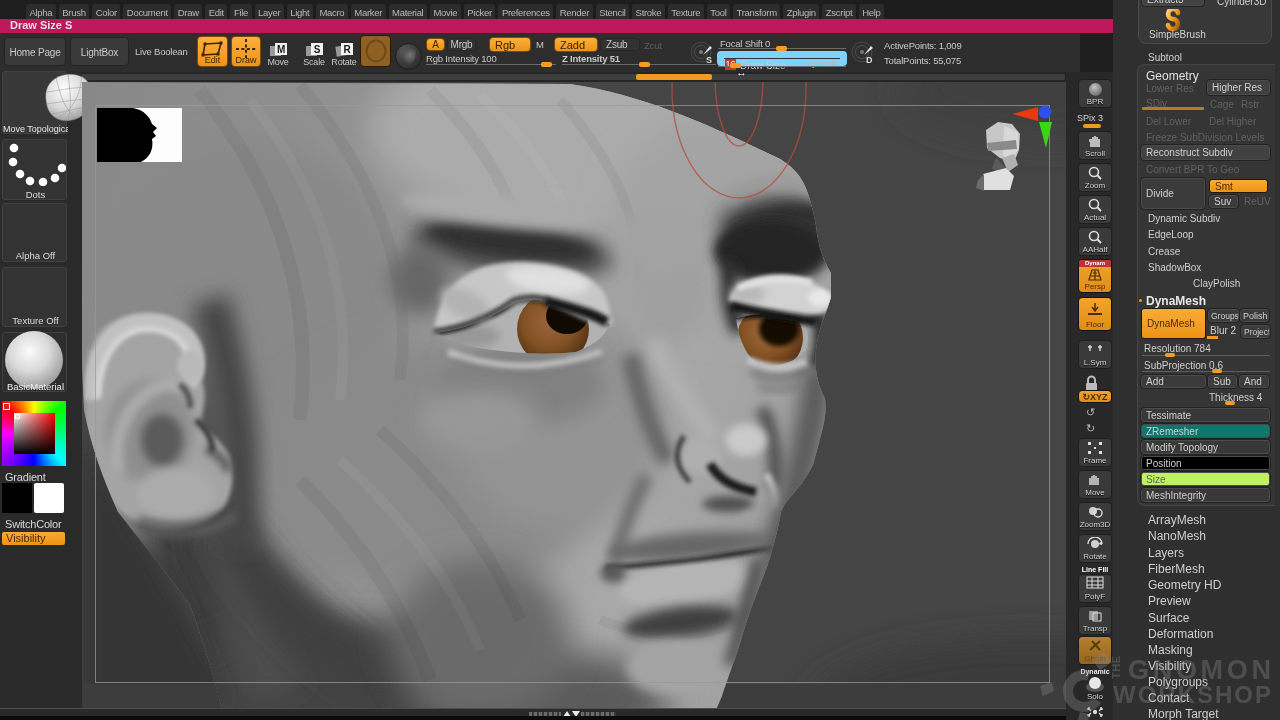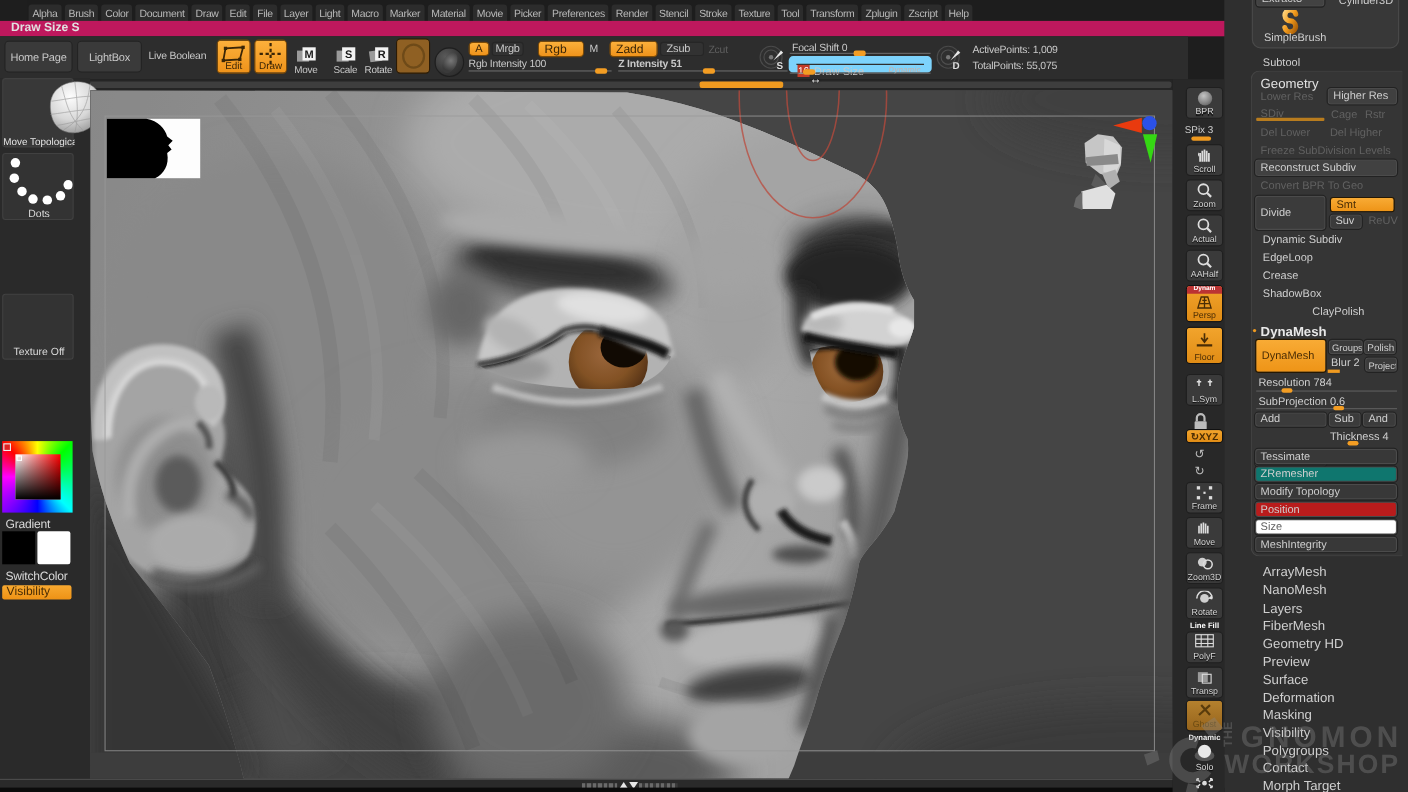--- a/index.html
+++ b/index.html
@@ -211,25 +211,32 @@
             <circle cx="17" cy="34" r="4.3"></circle>
           <circle cx="27" cy="41" r="4.3"></circle>
             <circle cx="40" cy="42" r="4.3"></circle>
             <circle cx="52" cy="38" r="4.3"></circle>
             <circle cx="59" cy="28" r="4.3"></circle>
         </g>
       </svg>
       <div class="slab" style="top:49px;left:0;">Dots</div>
     </div>
 
+    <div class="sbox" style="top:132px;height:59px;background:#333;">
+      <div class="slab" style="top:46px;left:0;">Alpha Off</div>
+    </div>
 
     <div class="sbox" style="top:196px;height:60px;background:#333;">
       <div class="slab" style="top:47px;left:0;">Texture Off</div>
     </div>
 
+    <div class="sbox" style="top:261px;height:60px;background:#2e2e2e;">
+      <div style="position:absolute;left:2px;top:-2px;width:58px;height:58px;border-radius:50%;background:radial-gradient(circle at 42% 35%, #fbfbfb, #d9d9d9 40%, #9e9e9e 75%, #6f6f6f);"></div>
+      <div class="slab" style="top:48px;left:0;color:#f0f0f0;">BasicMaterial</div>
+    </div>
 
     <div style="position:absolute;left:2px;top:330px;width:64px;height:65px;background:conic-gradient(from 315deg, #f00, #ff0 12.5%, #0f0 25%, #0ff 50%, #00f 62.5%, #80f 75%, #f0f 87.5%, #f00 100%);">
       <div style="position:absolute;left:12px;top:12px;width:41px;height:41px;background:linear-gradient(to bottom, rgba(0,0,0,0), #000 100%), linear-gradient(to right, #fff, #f00);"></div>
       <div style="position:absolute;left:13px;top:13px;width:5px;height:5px;border:1.5px solid #fff;background:transparent;"></div>
       <div style="position:absolute;left:1px;top:2px;width:7px;height:7px;border:1.5px solid #eee;background:#d22;"></div>
     </div>
     <div class="lab" style="left:5px;top:400px;color:#d8d8d8;font-size:11px;">Gradient</div>
 
     <div style="position:absolute;left:2px;top:412px;width:30px;height:30px;background:#000;"></div>
     <div style="position:absolute;left:34px;top:412px;width:30px;height:30px;background:#fff;border-radius:2px;"></div>
@@ -665,22 +672,22 @@
     <div class="pbtn" style="left:28px;top:375px;width:65px;height:13px;line-height:12px;">Add</div>
     <div class="pbtn" style="left:95px;top:375px;width:29px;height:13px;line-height:12px;">Sub</div>
     <div class="pbtn" style="left:126px;top:375px;width:30px;height:13px;line-height:12px;">And</div>
     <div class="pbtn" style="left:28px;top:391px;width:65px;height:13px;line-height:12px;margin-top:20px;">Create Shell</div>
     <div class="ptext" style="left:96px;top:392px;">Thickness 4</div>
     <div class="shandle" style="left:112px;top:401px;width:10px;height:4px;"></div>
 
     <div class="pbtn" style="left:28px;top:408px;width:129px;height:14px;line-height:13px;background:#383838;">Tessimate</div>
     <div class="pbtn" style="left:28px;top:424px;width:129px;height:14px;line-height:13px;background:#0f766e;">ZRemesher</div>
     <div class="pbtn" style="left:28px;top:440px;width:129px;height:14px;line-height:13px;background:#383838;">Modify Topology</div>
-    <div class="pbtn" style="left:28px;top:456px;width:129px;height:14px;line-height:13px;background:#b91c1c;">Position</div>
-    <div class="pbtn dim" style="left:28px;top:472px;width:129px;height:14px;line-height:13px;background:#ffffff;">Size</div>
+    <div class="pbtn" style="left:28px;top:456px;width:129px;height:14px;line-height:13px;background:#000000;">Position</div>
+    <div class="pbtn dim" style="left:28px;top:472px;width:129px;height:14px;line-height:13px;background:#bef264;">Size</div>
     <div class="pbtn" style="left:28px;top:488px;width:129px;height:14px;line-height:13px;background:#383838;">MeshIntegrity</div>
 
     <div class="ptext" style="left:35px;top:513px;font-size:12px;">ArrayMesh</div>
     <div class="ptext" style="left:35px;top:529px;font-size:12px;">NanoMesh</div>
     <div class="ptext" style="left:35px;top:546px;font-size:12px;">Layers</div>
     <div class="ptext" style="left:35px;top:562px;font-size:12px;">FiberMesh</div>
     <div class="ptext" style="left:35px;top:578px;font-size:12px;">Geometry HD</div>
     <div class="ptext" style="left:35px;top:594px;font-size:12px;">Preview</div>
     <div class="ptext" style="left:35px;top:611px;font-size:12px;">Surface</div>
     <div class="ptext" style="left:35px;top:627px;font-size:12px;">Deformation</div>

